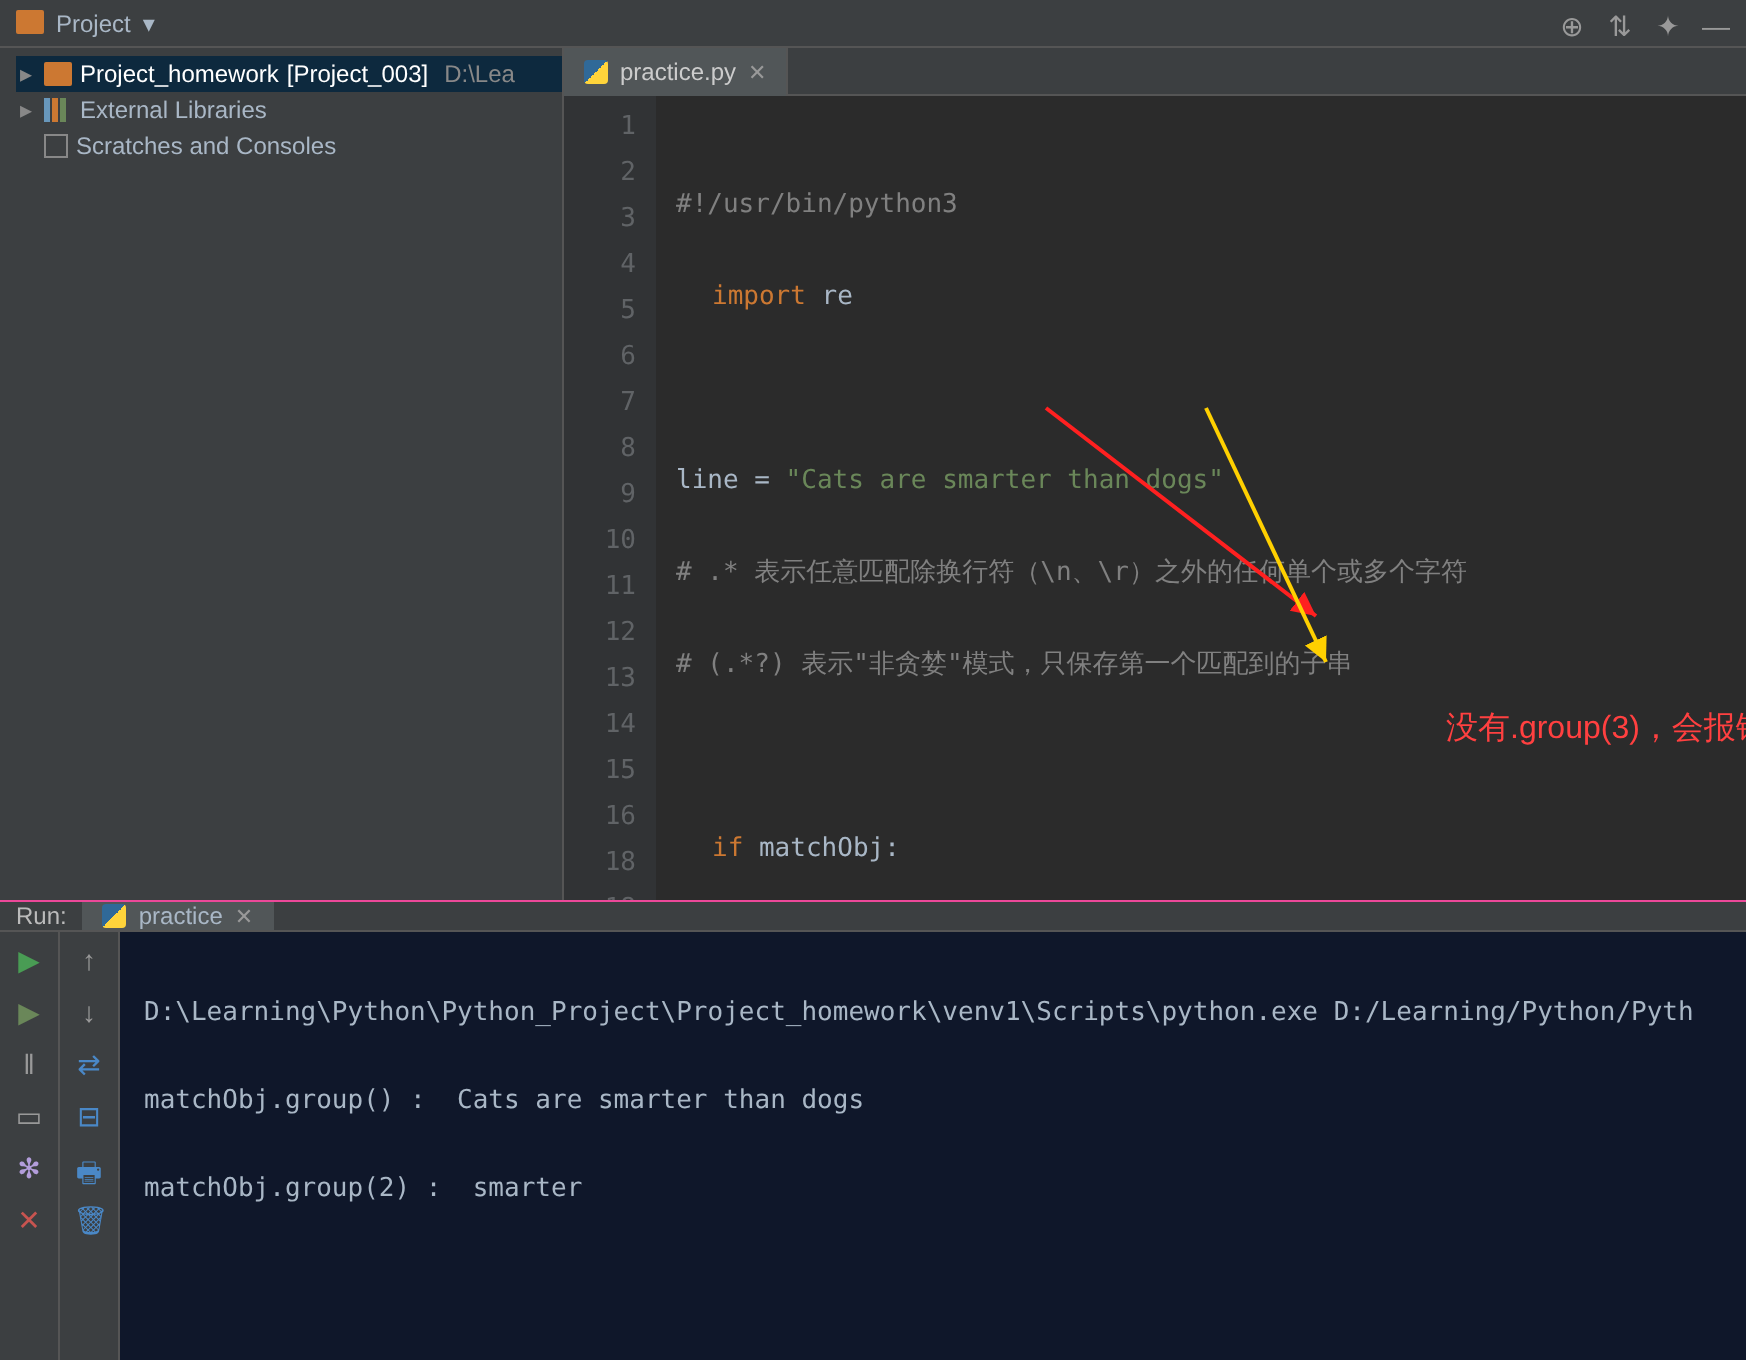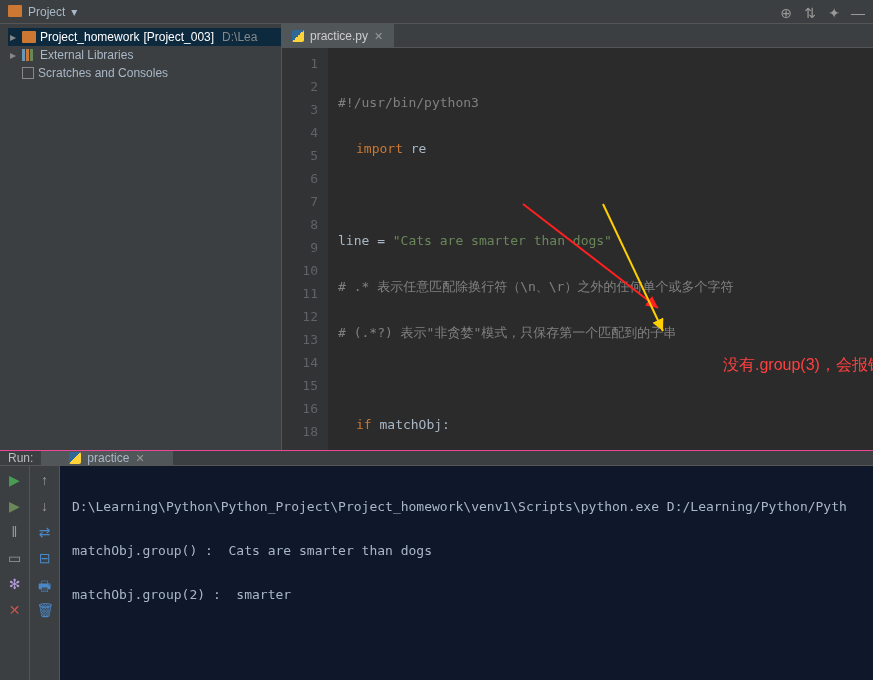--- a/index.html
+++ b/index.html
@@ -32,21 +32,21 @@
 .c-kw { color:#cc7832;margin-left:18px; }
 .c-str { color:#6a8759; }
 .c-cm { color:#808080; }
 .box-green { border:1px solid #3cb371; border-radius:3px; padding:0 2px; }
 .box-yellow { border:1px solid #ffd700; border-radius:3px; padding:0 2px; }
 .anno-red { color:#ff4040; font-family:sans-serif; font-size:16px; }
 svg.arrows { position:absolute; top:0; left:0; pointer-events:none; }
 .run-panel { height:230px; border-top:1px solid #ec4899; display:flex; flex-direction:column; background:#0f172a; }
 .run-header { height:22px; background:#3c3f41; display:flex; align-items:center; border-bottom:1px solid #555; }
 .run-label { padding:0 8px; color:#bbb; }
-.run-tab { display:flex; align-items:center; gap:6px; padding:0 28px; background:#515658; height:100%; }
+.run-tab { display:flex; align-items:center; gap:6px; padding:0 10px; background:#515658; height:100%; }
 .run-body { flex:1; display:flex; }
 .run-toolbar { width:30px; background:#3c3f41; border-right:1px solid #555; display:flex; flex-direction:column; align-items:center; gap:10px; padding-top:6px; }
 .rt-icon { width:16px; height:16px; color:#999; font-size:14px; text-align:center; cursor:pointer; }
 .play { color:#499c54; }
 .stop { color:#c75450; }
 .run-toolbar2 { width:30px; background:#3c3f41; border-right:1px solid #555; display:flex; flex-direction:column; align-items:center; gap:10px; padding-top:6px; }
 .console { flex:1; padding:8px 12px; font-family:Consolas,monospace; font-size:13px; line-height:22px; color:#a9b7c6; white-space:pre; }
 </style>
 </head>
 <body>

